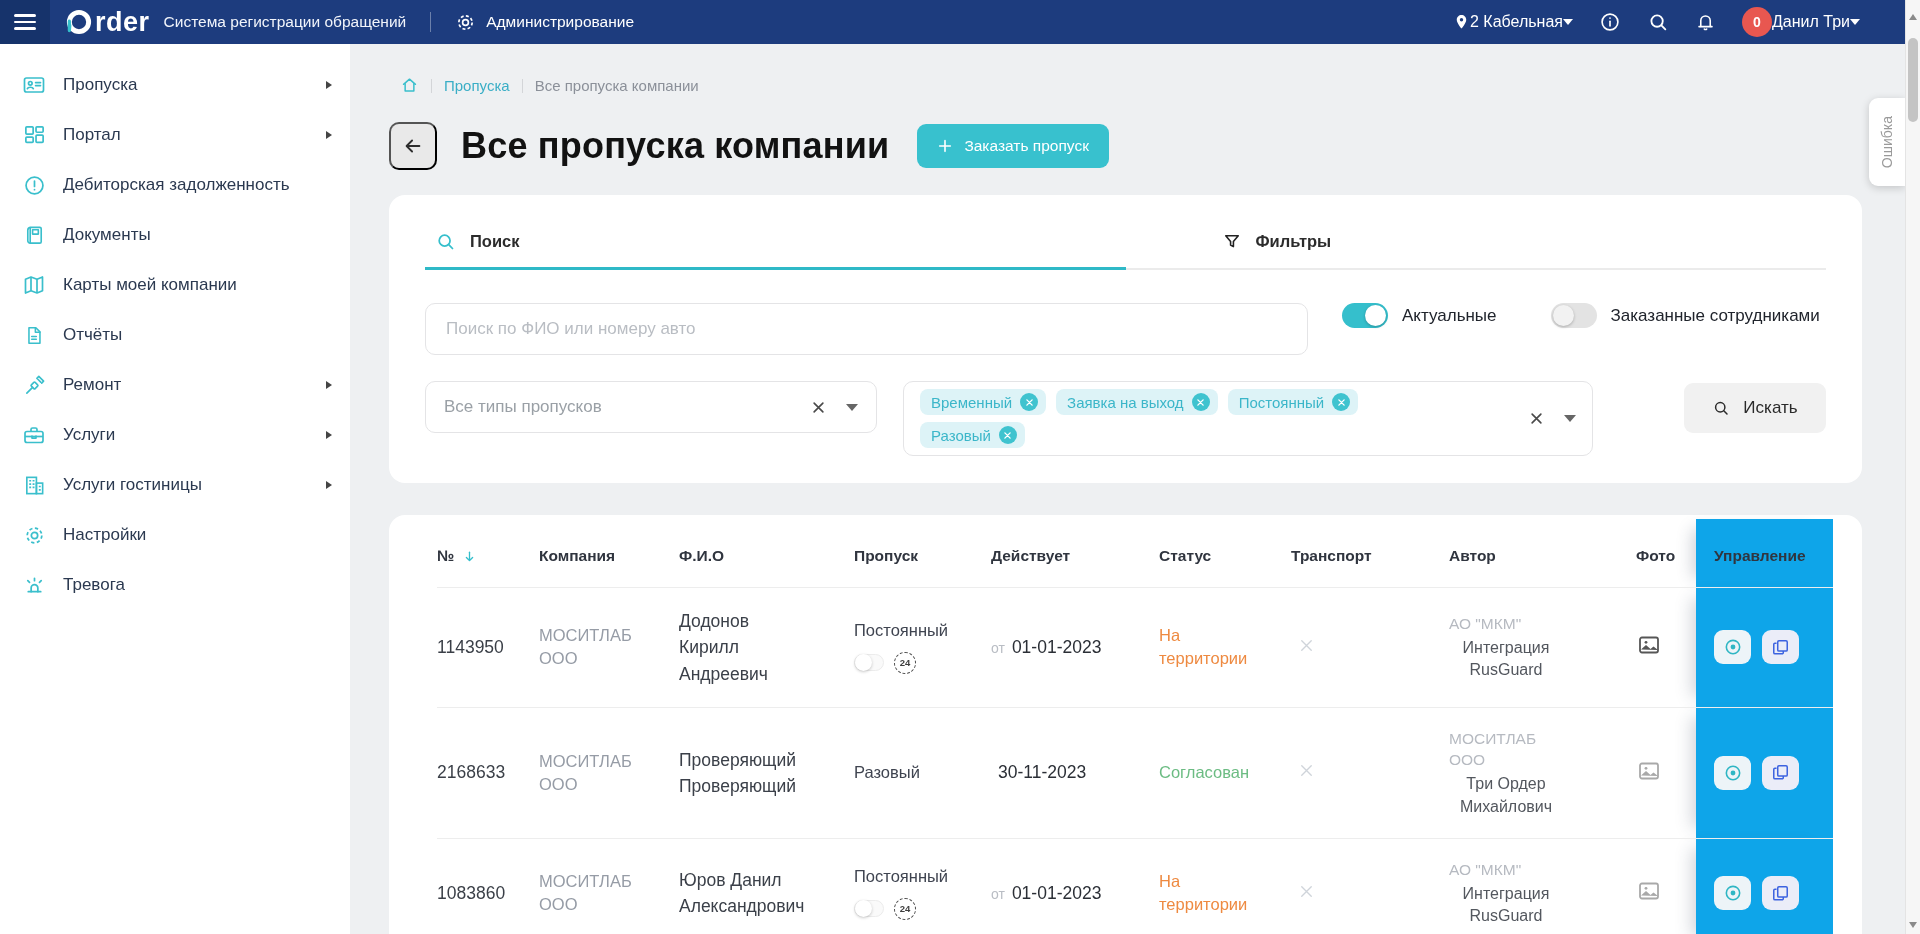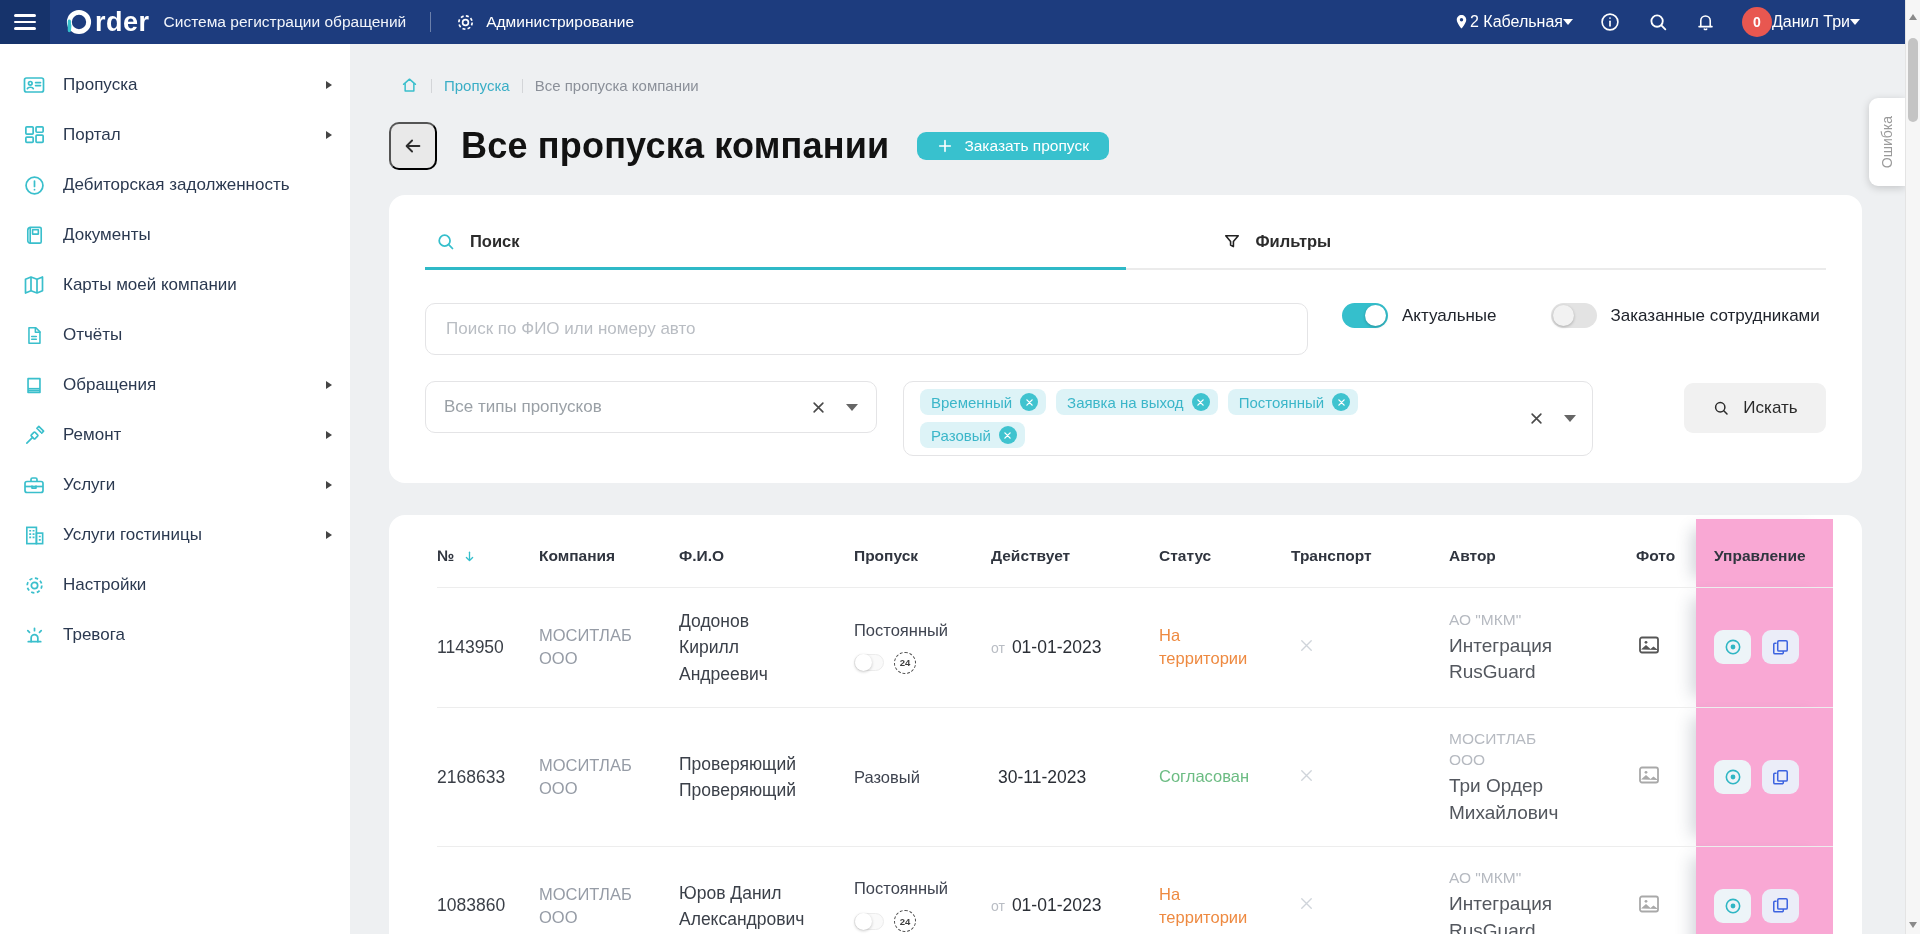--- a/index.html
+++ b/index.html
@@ -41,21 +41,21 @@
   .breadcrumb { position:absolute; top:32px; left:50px; display:flex; align-items:center; gap:12px; font-size:15px; }
   .bc-home { color:#3abfcc; display:flex; cursor:pointer; }
   .bc-sep { width:1px; height:14px; background:#d3d5d8; }
   .bc-link { color:#3aaec6; cursor:pointer; }
   .bc-current { color:#8b9099; }
 
   .title-row { position:absolute; top:78px; left:39px; display:flex; align-items:center; }
   .back-btn { width:48px; height:48px; border-radius:10px; background:#e9e9e9; display:flex;
     align-items:center; justify-content:center; cursor:pointer; color:#2e2e2e; }
   .page-title { font-size:36px; font-weight:800; color:#121212; margin-left:24px; letter-spacing:.2px; }
-  .order-btn { margin-left:28px; height:28px; padding:0 20px; background:#38c1ce; border:none;
+  .order-btn { margin-left:28px; height:44px; padding:0 20px; background:#38c1ce; border:none;
     border-radius:9px; color:#fff; font-size:15.5px; display:flex; align-items:center; gap:11px;
     cursor:pointer; font-family:inherit; }
 
   .card { position:absolute; left:39px; width:1473px; background:#fff; border-radius:16px; }
   .card-filters { top:151px; height:288px; padding:30px 36px 0; }
   .card-table { top:471px; height:620px; padding:4px 29px 0 48px; }
 
   
   .tabs { display:flex; }
   .tab { width:50%; display:flex; align-items:center; gap:14px; padding:6px 0 16px 10px;
@@ -117,24 +117,24 @@
     background:#fff; box-shadow:0 1px 3px rgba(0,0,0,.22); }
   .ring24 { width:22px; height:22px; border:1.6px dashed #4d4d4d; border-radius:50%;
     display:inline-flex; align-items:center; justify-content:center; font-size:9.5px; font-weight:700; color:#3e3e3e; }
   .valid-prefix { font-size:14px; color:#b9bdc4; margin-right:7px; }
   .valid-date { font-size:17.5px; color:#2b2f36; }
   .status { display:inline-block; max-width:102px; font-size:16.5px; line-height:1.4; }
   .status-orange { color:#ee8a41; }
   .status-green { color:#6cbc83; }
   .no-transport { color:#cfd4da; display:inline-flex; padding-left:6px; }
   .author-org { font-size:15.5px; color:#b6bac1; line-height:1.4; display:block; max-width:114px; }
-  .author-person { font-size:19px; color:#53575e; line-height:1.4; display:block; max-width:114px; margin-top:2px; }
+  .author-person { font-size:16px; color:#53575e; line-height:1.4; display:block; max-width:114px; margin-top:2px;text-align:center; }
   .photo-icon { display:inline-flex; color:#565656; cursor:pointer; }
   .photo-icon.light { color:#a9a9a9; }
-  .col-mgmt { background:#f9a8d4; box-shadow:-14px 0 16px -10px rgba(40,55,80,.22); padding-left:18px; }
+  .col-mgmt { background:#0ea5e9; box-shadow:-14px 0 16px -10px rgba(40,55,80,.22); padding-left:18px; }
   .mgmt-btns { display:flex; gap:11px; }
   .icon-btn { width:37px; height:34px; border-radius:9px; border:none; display:flex; align-items:center;
     justify-content:center; cursor:pointer; }
   .eye-btn { background:#edf4f8; color:#2fb6c4; }
   .copy-btn { background:#ebedf8; color:#3d63e0; }
 
   
   .error-tab { position:absolute; top:98px; right:15px; width:36px; height:88px; background:#fff;
     border-radius:9px 0 0 9px; box-shadow:0 2px 8px rgba(0,0,0,.18); display:flex; align-items:center;
     justify-content:center; cursor:pointer; z-index:40; }
@@ -282,31 +282,20 @@
     <span class="side-icon">
       <svg width="22" height="23" viewBox="0 0 24 24" fill="none" stroke="currentColor" stroke-width="1.7" stroke-linejoin="round" stroke-linecap="round">
         <path d="M6.5 3.5h7.5L18.5 8v12.5h-12z"></path>
           <path d="M13.5 3.5V8.5h5"></path>
           <path d="M9.5 13h5M9.5 16h5"></path>
       </svg>
     </span>
     <span class="side-label">Отчёты</span>
   </div>
 
-  <div class="side-item">
-    <span class="side-icon">
-      <svg width="22" height="23" viewBox="0 0 24 24" fill="none" stroke="currentColor" stroke-width="1.8" stroke-linejoin="round">
-        <path d="M5.5 4.5h13v15h-13z"></path>
-          <path d="M5.5 15.5h13"></path>
-          <path d="M5.5 17.5h13"></path>
-      </svg>
-    </span>
-    <span class="side-label">Обращения</span>
-    <span class="side-chev"></span>
-  </div>
 
   <div class="side-item">
     <span class="side-icon">
       <svg width="23" height="23" viewBox="0 0 24 24" fill="none" stroke="currentColor" stroke-width="1.7" stroke-linecap="round" stroke-linejoin="round">
         <path d="M4 20l6-6"></path>
           <rect x="9.2" y="9.2" width="5.6" height="5.6" rx="1" transform="rotate(45 12 12)"></rect>
           <path d="M15.5 5.5 18.5 8.5"></path>
           <path d="M14.5 4.5l2-2 5 5-2 2"></path>
       </svg>
     </span>

